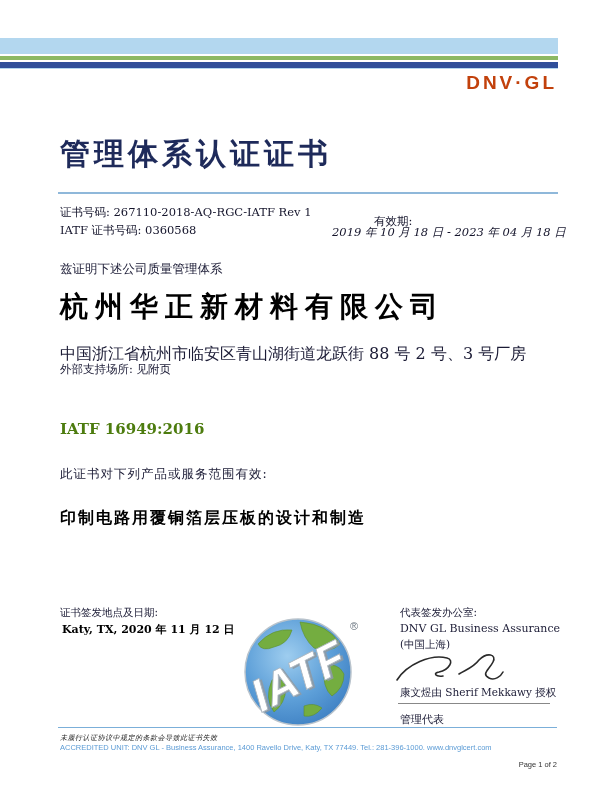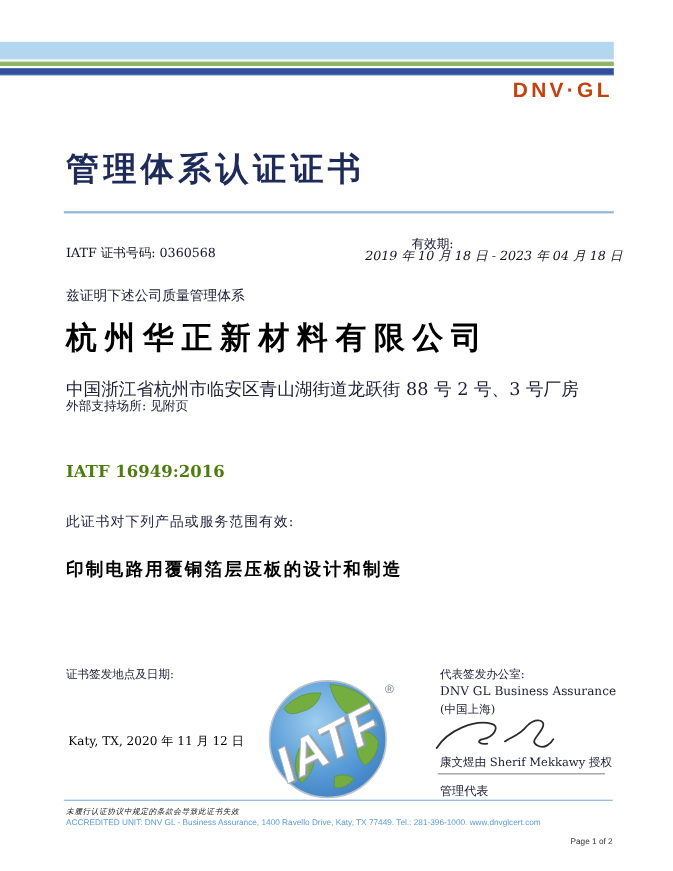--- a/index.html
+++ b/index.html
@@ -29,21 +29,21 @@
   .company{left:60px;top:288px;font-size:28px;font-weight:bold;letter-spacing:7px;color:#000;white-space:nowrap;}
   .addr1{left:60px;top:344px;font-size:16px;}
   .addr2{left:60px;top:362px;font-size:11.5px;}
   .std-label{left:60px;top:400px;font-size:12.5px;letter-spacing:1px;}
   .std{left:60px;top:420px;font-size:15px;font-weight:bold;color:#4d7c0f;}
   .scope-label{left:60px;top:466px;font-size:12.5px;letter-spacing:1px;}
   .scope{left:60px;top:508px;font-size:16px;font-weight:bold;letter-spacing:2px;color:#000;}
   
   .small{font-size:10.5px;}
   .place-label{left:60px;top:606px;}
-  .place-date{left:62px;top:622px;font-size:11px;font-weight:normal;color:#000;margin-top:44px;}
+  .place-date{left:62px;top:622px;font-size:11px;font-weight:bold;color:#000;}
   .office-label{left:400px;top:606px;}
   .office1{left:400px;top:622px;font-size:11px;}
   .office2{left:400px;top:638px;}
   .signer{left:400px;top:686px;}
   .sign-divider{left:398px;top:703px;width:152px;border-top:1px solid #888;height:0;}
   .signer-title{left:400px;top:712px;font-size:11px;}
   .sig-svg{left:393px;top:646px;}
   .iatf-svg{left:240px;top:614px;}
   
   .footer-rule{left:58px;top:727px;width:499px;border-top:1.5px solid #7bafd9;height:0;}
@@ -58,20 +58,24 @@
 
   <div class="abs stripe-light"></div>
   <div class="abs stripe-green"></div>
   <div class="abs stripe-dark"></div>
 
   <div class="abs logo">DNV·GL</div>
 
   <div class="abs title">管理体系认证证书</div>
   <div class="abs title-rule"></div>
 
+  <div class="abs info row1L">
+    <span>证书号码:</span>
+    <span>267110-2018-AQ-RGC-IATF Rev 1</span>
+  </div>
   <div class="abs info row2L">
     <span>IATF 证书号码:</span>
     <span>0360568</span>
   </div>
   <div class="abs info row1R">有效期:</div>
   <div class="abs info row2R">2019 年 10 月 18 日 - 2023 年 04 月 18 日</div>
 
   <div class="abs intro">兹证明下述公司质量管理体系</div>
   <div class="abs company">杭州华正新材料有限公司</div>
   <div class="abs addr1">中国浙江省杭州市临安区青山湖街道龙跃街 88 号 2 号、3 号厂房</div>

